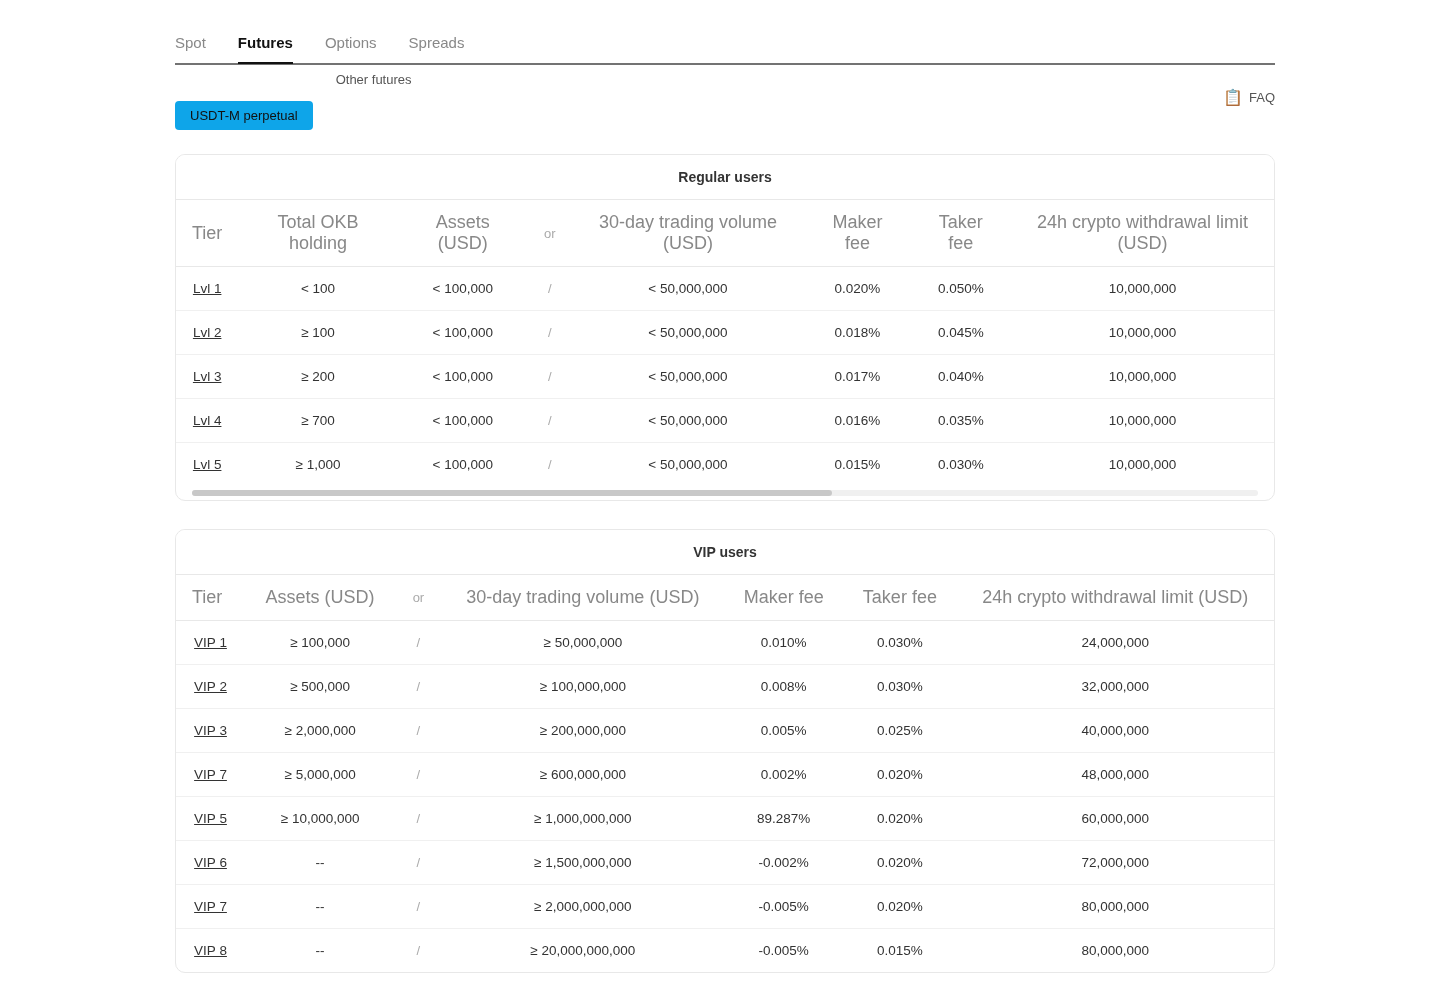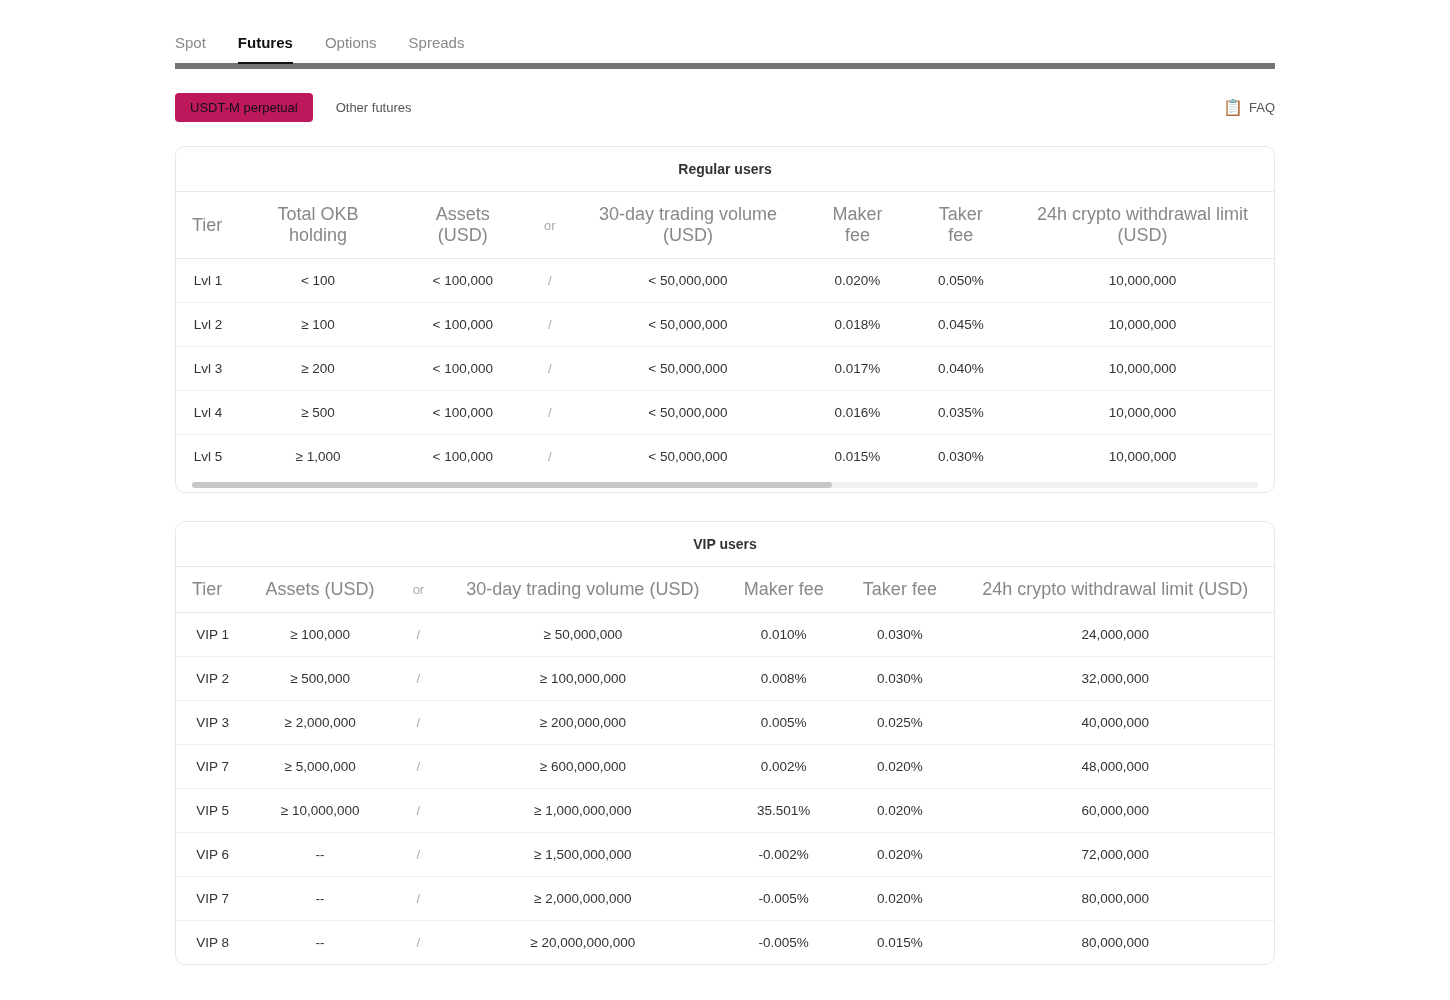--- a/index.html
+++ b/index.html
@@ -12,22 +12,21 @@
     .page-container {
       max-width: 1160px;
       margin: 0 auto;
       padding: 20px 30px 40px;
     }
 
     
     .top-tabs {
       display: flex;
       gap: 32px;
-      border-bottom: 6px solid #737373;
-      margin-bottom: 24px;
+      border-bottom: 2px solid #737373;
     }
     .top-tab {
       padding: 14px 0 12px;
       cursor: pointer;
       font-size: 15px;
       color: #888;
       position: relative;
       user-select: none;
     }
     .top-tab.active {
@@ -58,23 +57,24 @@
     .sub-tab {
       padding: 6px 14px;
       border-radius: 4px;
       cursor: pointer;
       font-size: 13px;
       color: #555;
       background: transparent;
       border: 1px solid transparent;
     }
     .sub-tab.active {
-      background: #be185d;
+      background: #0ea5e9;
       color: #111;
       font-weight: 500;
+      margin-top: 36px;
     }
     .faq-btn {
       display: flex;
       align-items: center;
       gap: 6px;
       font-size: 13px;
       color: #555;
       cursor: pointer;
     }
     .faq-icon {
@@ -120,22 +120,23 @@
     tbody tr:last-child {
       border-bottom: none;
     }
     tbody td {
       padding: 14px 16px;
       text-align: center;
       font-size: 13.5px;
       color: #333;
     }
     tbody td:first-child {
-      text-align: right;
+      text-align: center;
       font-weight: 500;
+      text-decoration: underline;
     }
     .or-col {
       color: #aaa;
       font-size: 13px;
     }
     .footnote {
       font-size: 12px;
       color: #aaa;
       margin-top: 8px;
     }
@@ -221,21 +222,21 @@
     <td>≥ 200</td>
     <td>&lt; 100,000</td>
     <td class="or-col">/</td>
     <td>&lt; 50,000,000</td>
     <td>0.017%</td>
     <td>0.040%</td>
     <td>10,000,000</td>
   </tr>
             <tr>
     <td>Lvl 4</td>
-    <td>≥ 500</td>
+    <td>≥ 700</td>
     <td>&lt; 100,000</td>
     <td class="or-col">/</td>
     <td>&lt; 50,000,000</td>
     <td>0.016%</td>
     <td>0.035%</td>
     <td>10,000,000</td>
   </tr>
             <tr>
     <td>Lvl 5</td>
     <td>≥ 1,000</td>
@@ -306,21 +307,21 @@
     <td>≥ 600,000,000</td>
     <td>0.002%</td>
     <td>0.020%</td>
     <td>48,000,000</td>
   </tr>
             <tr>
     <td>VIP 5</td>
     <td>≥ 10,000,000</td>
     <td class="or-col">/</td>
     <td>≥ 1,000,000,000</td>
-    <td>35.501%</td>
+    <td>89.287%</td>
     <td>0.020%</td>
     <td>60,000,000</td>
   </tr>
             <tr>
     <td>VIP 6</td>
     <td>--</td>
     <td class="or-col">/</td>
     <td>≥ 1,500,000,000</td>
     <td>-0.002%</td>
     <td>0.020%</td>

